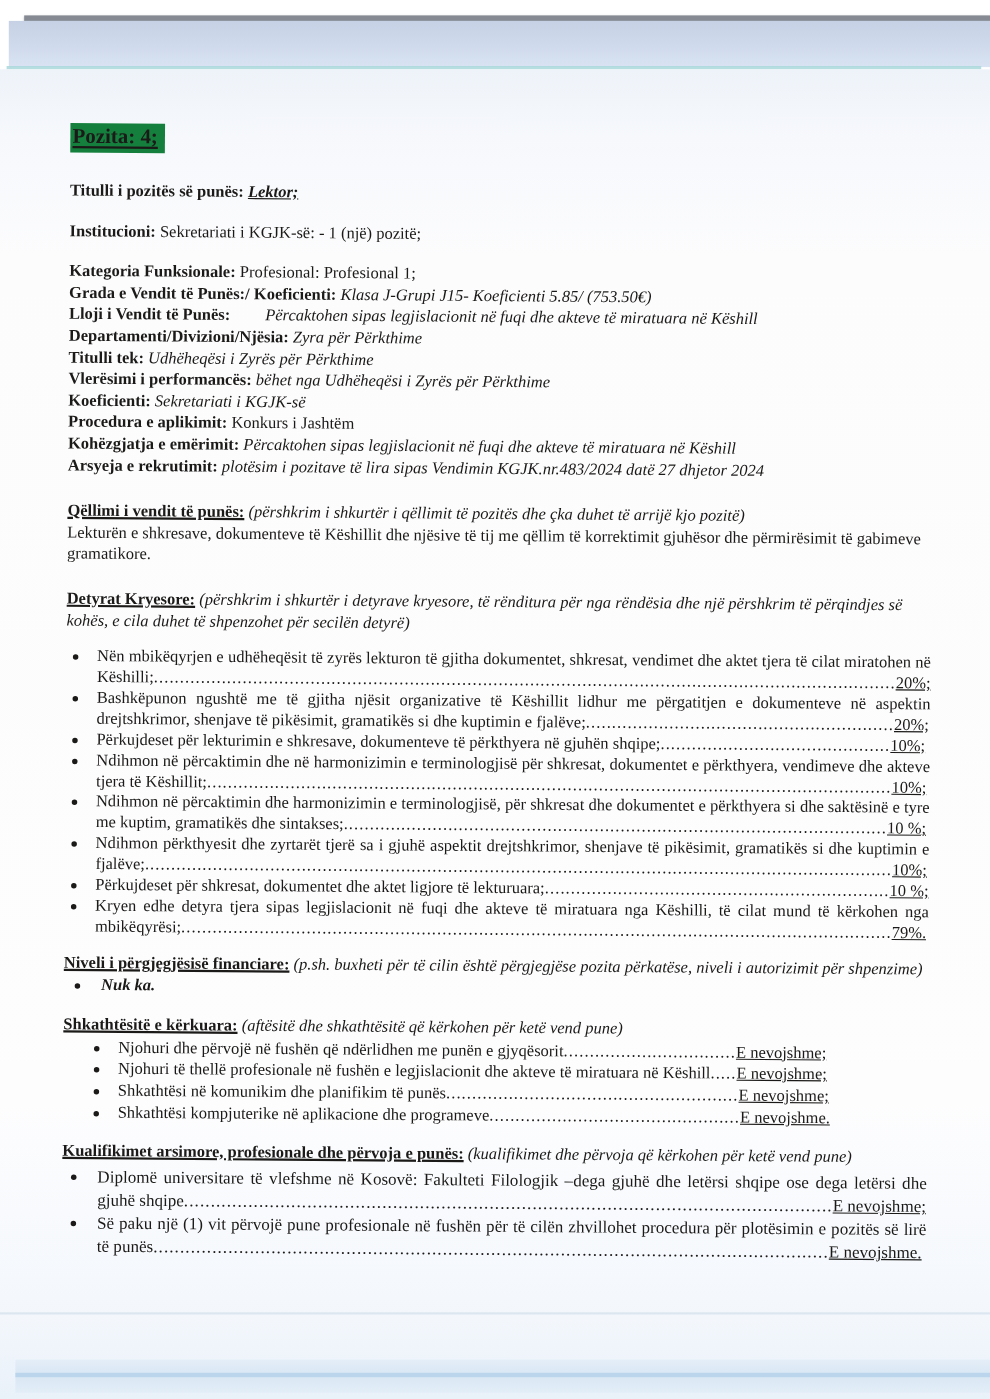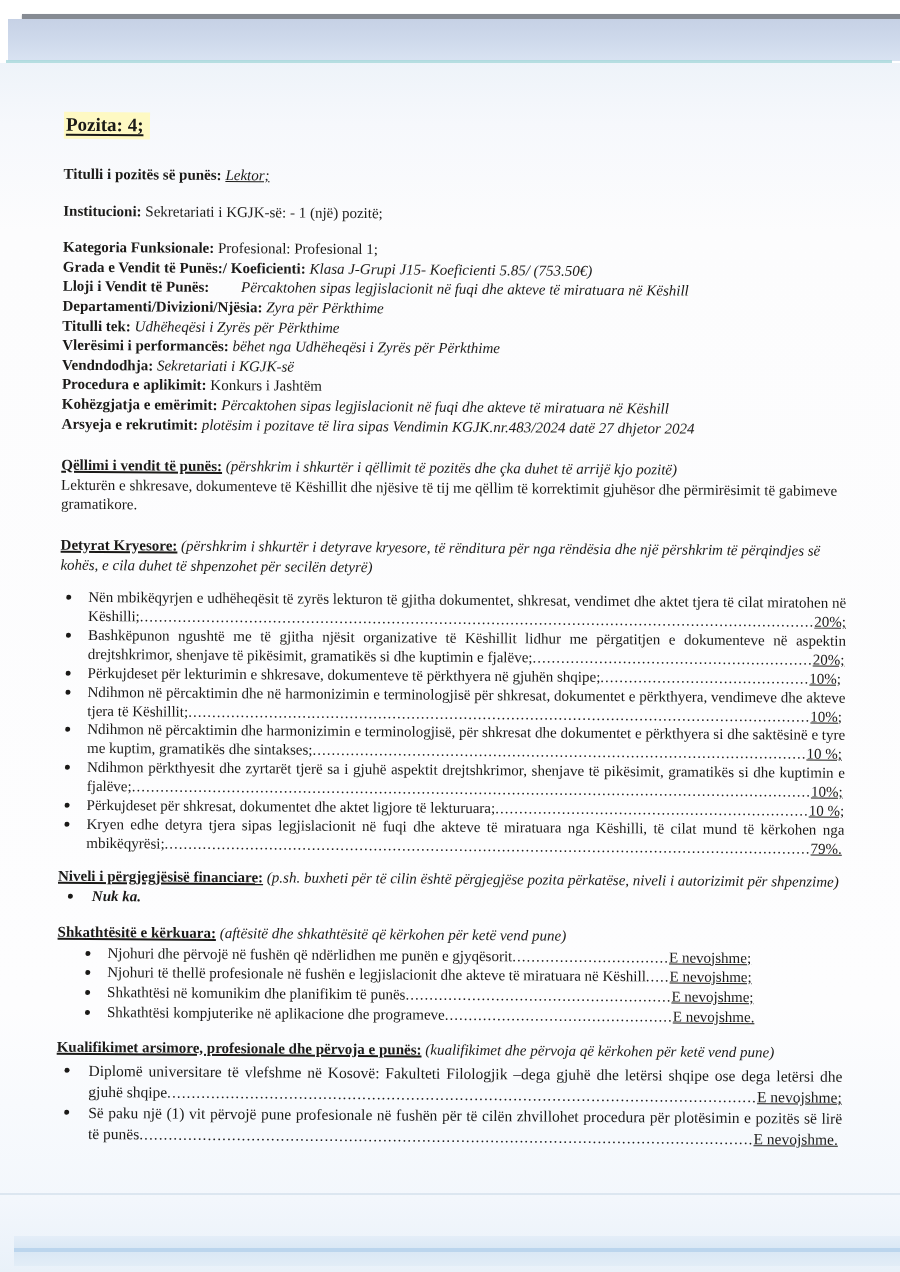--- a/index.html
+++ b/index.html
@@ -29,34 +29,34 @@
   .scan-bot-line   { position:absolute; top:1248px; left:14px; right:0; height:4px;
                      background:#b7d3ec; opacity:.9; }
 
   
   .content { position:absolute; top:0; left:0; width:900px; box-sizing:border-box;
              padding:112px 50px 0 64px;
              transform:rotate(0.45deg); transform-origin:100px 120px;
              font-size:15px; line-height:19.6px; }
 
   .pozita-wrap { margin:0; }
-  .pozita { display:inline-block; background:#fef9c3; padding:1px 6px 2px 2px;
+  .pozita { display:inline-block; background:#15803d; padding:1px 6px 2px 2px;
             font-size:19px; font-weight:bold; line-height:24px;
             text-decoration:underline; text-decoration-thickness:2px; text-underline-offset:3px; }
 
   .row { white-space:normal; }
   .row-titulli { margin-top:26px; }
   .row-inst    { margin-top:17px; }
   .fields      { margin-top:17px; }
   .fl { font-weight:bold; }
   .fv {}
   .fv.it { font-style:italic; }
   .fv.vb { font-weight:normal; }
   .fv.vgap { margin-left:28px; }
-  .lektor { font-weight:normal; font-style:italic; text-decoration:underline; }
+  .lektor { font-weight:bold; font-style:italic; text-decoration:underline; }
 
   .sec { }
   .sh  { font-weight:bold; text-decoration:underline; text-decoration-thickness:1.5px; }
   .paren { font-style:italic; }
 
   .sec-qellimi { margin-top:22px; }
   .sec-detyrat { margin-top:21px; }
   .sec-niveli  { margin-top:14px; }
   .sec-shkath  { margin-top:16px; }
   .sec-kualif  { margin-top:15px; }
@@ -134,21 +134,21 @@
       </div>
       <div class="row">
         <span class="fl">Titulli tek:</span>
         <span class="fv it">Udhëheqësi i Zyrës për Përkthime</span>
       </div>
       <div class="row">
         <span class="fl">Vlerësimi i performancës:</span>
         <span class="fv it">bëhet nga Udhëheqësi i Zyrës për Përkthime</span>
       </div>
       <div class="row">
-        <span class="fl">Vendndodhja:</span>
+        <span class="fl">Koeficienti:</span>
         <span class="fv it">Sekretariati i KGJK-së</span>
       </div>
       <div class="row">
         <span class="fl">Procedura e aplikimit:</span>
         <span class="fv">Konkurs i Jashtëm</span>
       </div>
       <div class="row">
         <span class="fl">Kohëzgjatja e emërimit:</span>
         <span class="fv it">Përcaktohen sipas legjislacionit në fuqi dhe akteve të miratuara në Këshill</span>
       </div>

